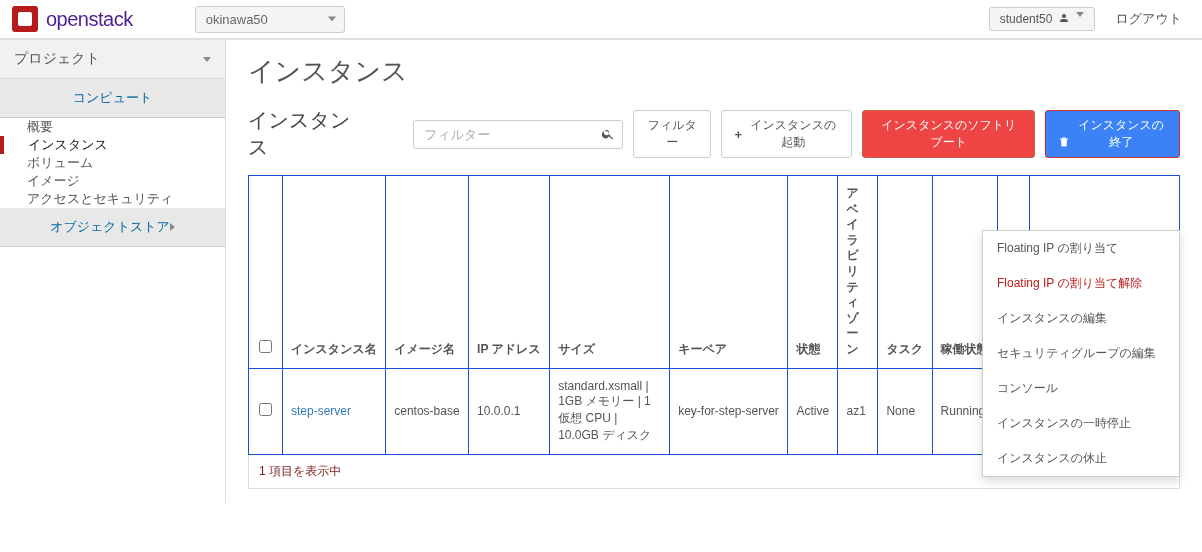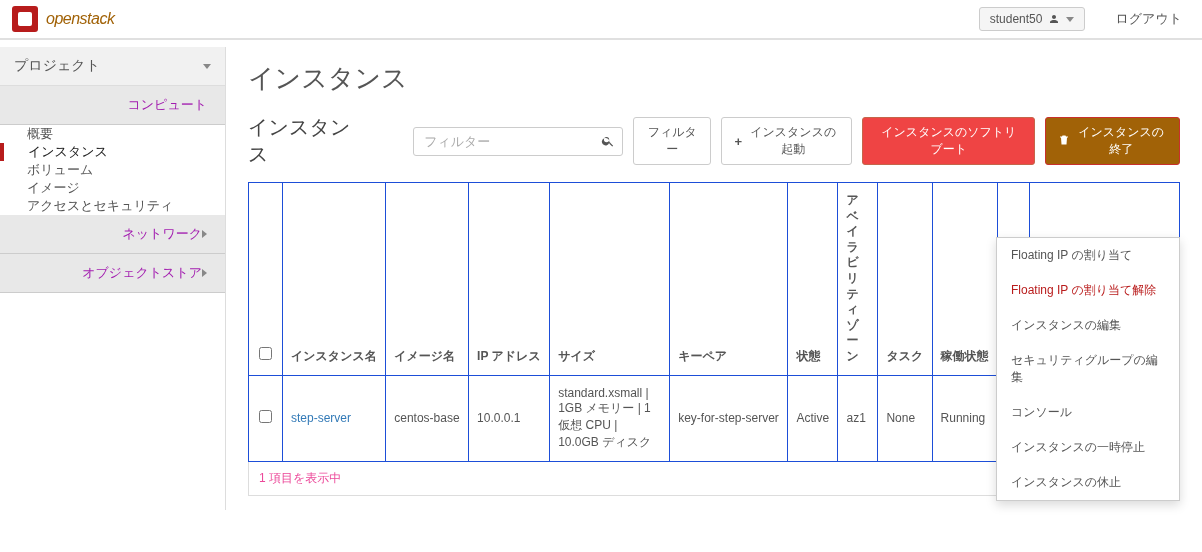--- a/index.html
+++ b/index.html
@@ -3,83 +3,87 @@
 <meta charset="utf-8">
 <style>
   * { box-sizing: border-box; margin: 0; padding: 0; }
   body { font-family: "Helvetica Neue", Helvetica, Arial, "Meiryo", sans-serif; font-size: 13px; color: #333; background: #fff; width: 1202px; height: 552px; overflow: hidden; }
   
   
   .topbar { height: 40px; border-bottom: 2px solid #e0e0e0; display: flex; align-items: center; padding: 0 20px 0 0; }
   .brand { display: flex; align-items: center; padding: 6px 12px; }
   .brand-logo { width: 26px; height: 26px; background: #b71c1c; border-radius: 3px; margin-right: 8px; position: relative; display: flex; align-items: center; justify-content: center; }
   .brand-logo::after { content: ""; width: 14px; height: 14px; background: #fff; border-radius: 2px; }
-  .brand-text { font-size: 16px; color: #a16207; font-weight: 400; letter-spacing: -0.5px; font-style: italic; }
+  .brand-text { font-size: 20px; color: #4c1d95; font-weight: 400; letter-spacing: -0.5px; }
   .project-select { margin-left: 50px; background: #f5f5f5; border: 1px solid #ccc; border-radius: 3px; padding: 5px 28px 5px 10px; color: #666; font-size: 13px; position: relative; min-width: 150px; }
   .project-select .caret { position: absolute; right: 8px; top: 50%; transform: translateY(-50%); border-left: 4px solid transparent; border-right: 4px solid transparent; border-top: 5px solid #888; }
   .spacer { flex: 1; }
-  .user-btn { background: #f5f5f5; border: 1px solid #ccc; border-radius: 3px; padding: 4px 10px; color: #555; font-size: 12px; display: flex; align-items: center; gap: 6px; }
+  .user-btn { background: #f5f5f5; border: 1px solid #ccc; border-radius: 3px; padding: 4px 10px; color: #555; font-size: 12px; display: flex; align-items: flex-start; gap: 6px; }
   .user-icon { display: inline-block; width: 12px; height: 12px; }
   .user-icon svg { width: 12px; height: 12px; }
-  .logout { margin-left: 30px; color: #555; font-size: 13px; }
-
-  
-  .layout { display: flex; margin-top: 7px; }
+  .logout { margin-left: 20px; color: #555; font-size: 13px; }
+
+  
+  .layout { display: flex; }
 
   
   .sidebar { width: 226px; border-right: 1px solid #ddd; background: #fff; }
   .side-head { background: #f1f1f1; border-bottom: 1px solid #ddd; padding: 10px 14px; font-size: 14px; color: #555; display: flex; justify-content: space-between; align-items: center; }
   .side-head .caret-d { border-left: 4px solid transparent; border-right: 4px solid transparent; border-top: 5px solid #888; }
-  .side-sub { background: #e8e8e8; border-bottom: 1px solid #ccc; padding: 10px 18px; font-size: 13px; color: #a21caf; display: flex; justify-content: flex-end; align-items: center; font-family: Liberation Mono, monospace; }
+  .side-sub { background: #e8e8e8; border-bottom: 1px solid #ccc; padding: 10px 18px; font-size: 13px; color: #0369a1; display: flex; justify-content: center; align-items: center; font-family: Liberation Mono, monospace; }
   .side-sub.collapsed .caret-r { border-top: 4px solid transparent; border-bottom: 4px solid transparent; border-left: 5px solid #888; }
   .nav-item { padding: 0 24px; font-size: 13px; color: #555; border-left: 3px solid transparent; cursor: pointer; }
   .nav-item.active { border-left: 4px solid #b71c1c; color: #222; }
 
   
   .main { flex: 1; padding: 14px 22px; position: relative; }
   .page-title { font-size: 26px; font-weight: 300; color: #555; margin-bottom: 18px; }
   .page-header-row { display: flex; align-items: center; gap: 10px; margin-bottom: 14px; }
   .page-subtitle { font-size: 20px; color: #444; font-weight: 400; margin-right: 50px; }
   .filter-wrap { position: relative; }
   .filter-input { width: 210px; padding: 6px 28px 6px 10px; border: 1px solid #ccc; border-radius: 3px; font-size: 13px; color: #555; }
   .filter-input::placeholder { color: #aaa; }
   .search-icon { position: absolute; right: 8px; top: 50%; transform: translateY(-50%); width: 14px; height: 14px; }
   .search-icon svg { width: 14px; height: 14px; }
   .btn { padding: 6px 12px; border: 1px solid #ccc; border-radius: 3px; background: #fff; font-size: 12px; color: #555; cursor: pointer; display: inline-flex; align-items: center; gap: 5px; }
-  .btn.danger { background: #a16207; border-color: #c9302c; color: #fff; }
+  .btn.danger { background: #3b82f6; border-color: #c9302c; color: #fff; align-items: flex-end; }
   .btn.warn { background: #ef4444; border-color: #c5654a; color: #fff; }
   .plus-icon { font-weight: bold; font-size: 13px; }
   .trash-icon svg { width: 12px; height: 12px; fill: #fff; }
 
   
   table.instances { width: 100%; border-collapse: collapse; border: 1px solid #ddd; }
   table.instances th, table.instances td { border: 1px solid #1d4ed8; padding: 10px 8px; text-align: left; font-size: 12px; color: #555; vertical-align: middle; }
   table.instances th { font-weight: bold; vertical-align: bottom; line-height: 1.3; }
   table.instances th.narrow, table.instances td.narrow { width: 34px; text-align: center; }
   .instance-link { color: #337ab7; text-decoration: none; }
   .action-btn-group { display: inline-flex; }
   .action-btn { border: 1px solid #ccc; background: #fff; padding: 5px 10px; font-size: 11px; color: #555; border-radius: 3px 0 0 3px; }
   .action-caret-btn { border: 1px solid #ccc; border-left: none; background: #fff; padding: 5px 8px; border-radius: 0 3px 3px 0; display: flex; align-items: center; }
   .action-caret-btn .caret { border-left: 4px solid transparent; border-right: 4px solid transparent; border-top: 4px solid #888; }
-  .table-footer { border: 1px solid #ddd; border-top: none; padding: 8px 10px; font-size: 12px; color: #ec4899; }
-
-  
-  .dropdown { position: absolute; right: 22px; top: 190px; width: 184px; border: 1px solid #ccc; background: #fff; box-shadow: 0 4px 10px rgba(0,0,0,0.15); z-index: 10; }
+  .table-footer { border: 1px solid #ddd; border-top: none; padding: 8px 10px; font-size: 12px; color: #7f1d1d; }
+
+  
+  .dropdown { position: absolute; right: 22px; top: 190px; width: 198px; border: 1px solid #ccc; background: #fff; box-shadow: 0 4px 10px rgba(0,0,0,0.15); z-index: 10; }
   .dropdown-item { padding: 9px 14px; font-size: 12px; color: #555; cursor: pointer; }
   .dropdown-item.hi { color: #b91c1c; }
   
   input[type="checkbox"] { width: 13px; height: 13px; }
 </style>
 </head>
 <body>
 
 <div class="topbar">
   <div class="brand">
     <span class="brand-logo"></span>
     <span class="brand-text">openstack</span>
+  </div>
+  <div class="project-select">
+    <span>okinawa50</span>
+    <span class="caret"></span>
   </div>
   <div class="spacer"></div>
   <div class="user-btn">
     <span>student50</span>
     <span class="user-icon">
       <svg viewBox="0 0 24 24">
           <path fill="#555" d="M12 12c2.2 0 4-1.8 4-4s-1.8-4-4-4-4 1.8-4 4 1.8 4 4 4zm0 2c-2.7 0-8 1.3-8 4v2h16v-2c0-2.7-5.3-4-8-4z"></path>
         </svg>
     </span>
     <span class="caret" style="border-left:4px solid transparent;border-right:4px solid transparent;border-top:5px solid #888;display:inline-block"></span>
@@ -96,24 +100,20 @@
     </div>
     <div class="side-sub">
       <span>コンピュート</span>
       <span class="caret-d"></span>
     </div>
     <div class="nav-item">概要</div>
     <div class="nav-item active">インスタンス</div>
     <div class="nav-item">ボリューム</div>
     <div class="nav-item">イメージ</div>
     <div class="nav-item">アクセスとセキュリティ</div>
-    <div class="side-sub collapsed">
-      <span>ネットワーク</span>
-      <span class="caret-r"></span>
-    </div>
     <div class="side-sub collapsed">
       <span>オブジェクトストア</span>
       <span class="caret-r"></span>
     </div>
   </div>
 
   <div class="main">
     <h1 class="page-title">インスタンス</h1>
 
     <div class="page-header-row">

